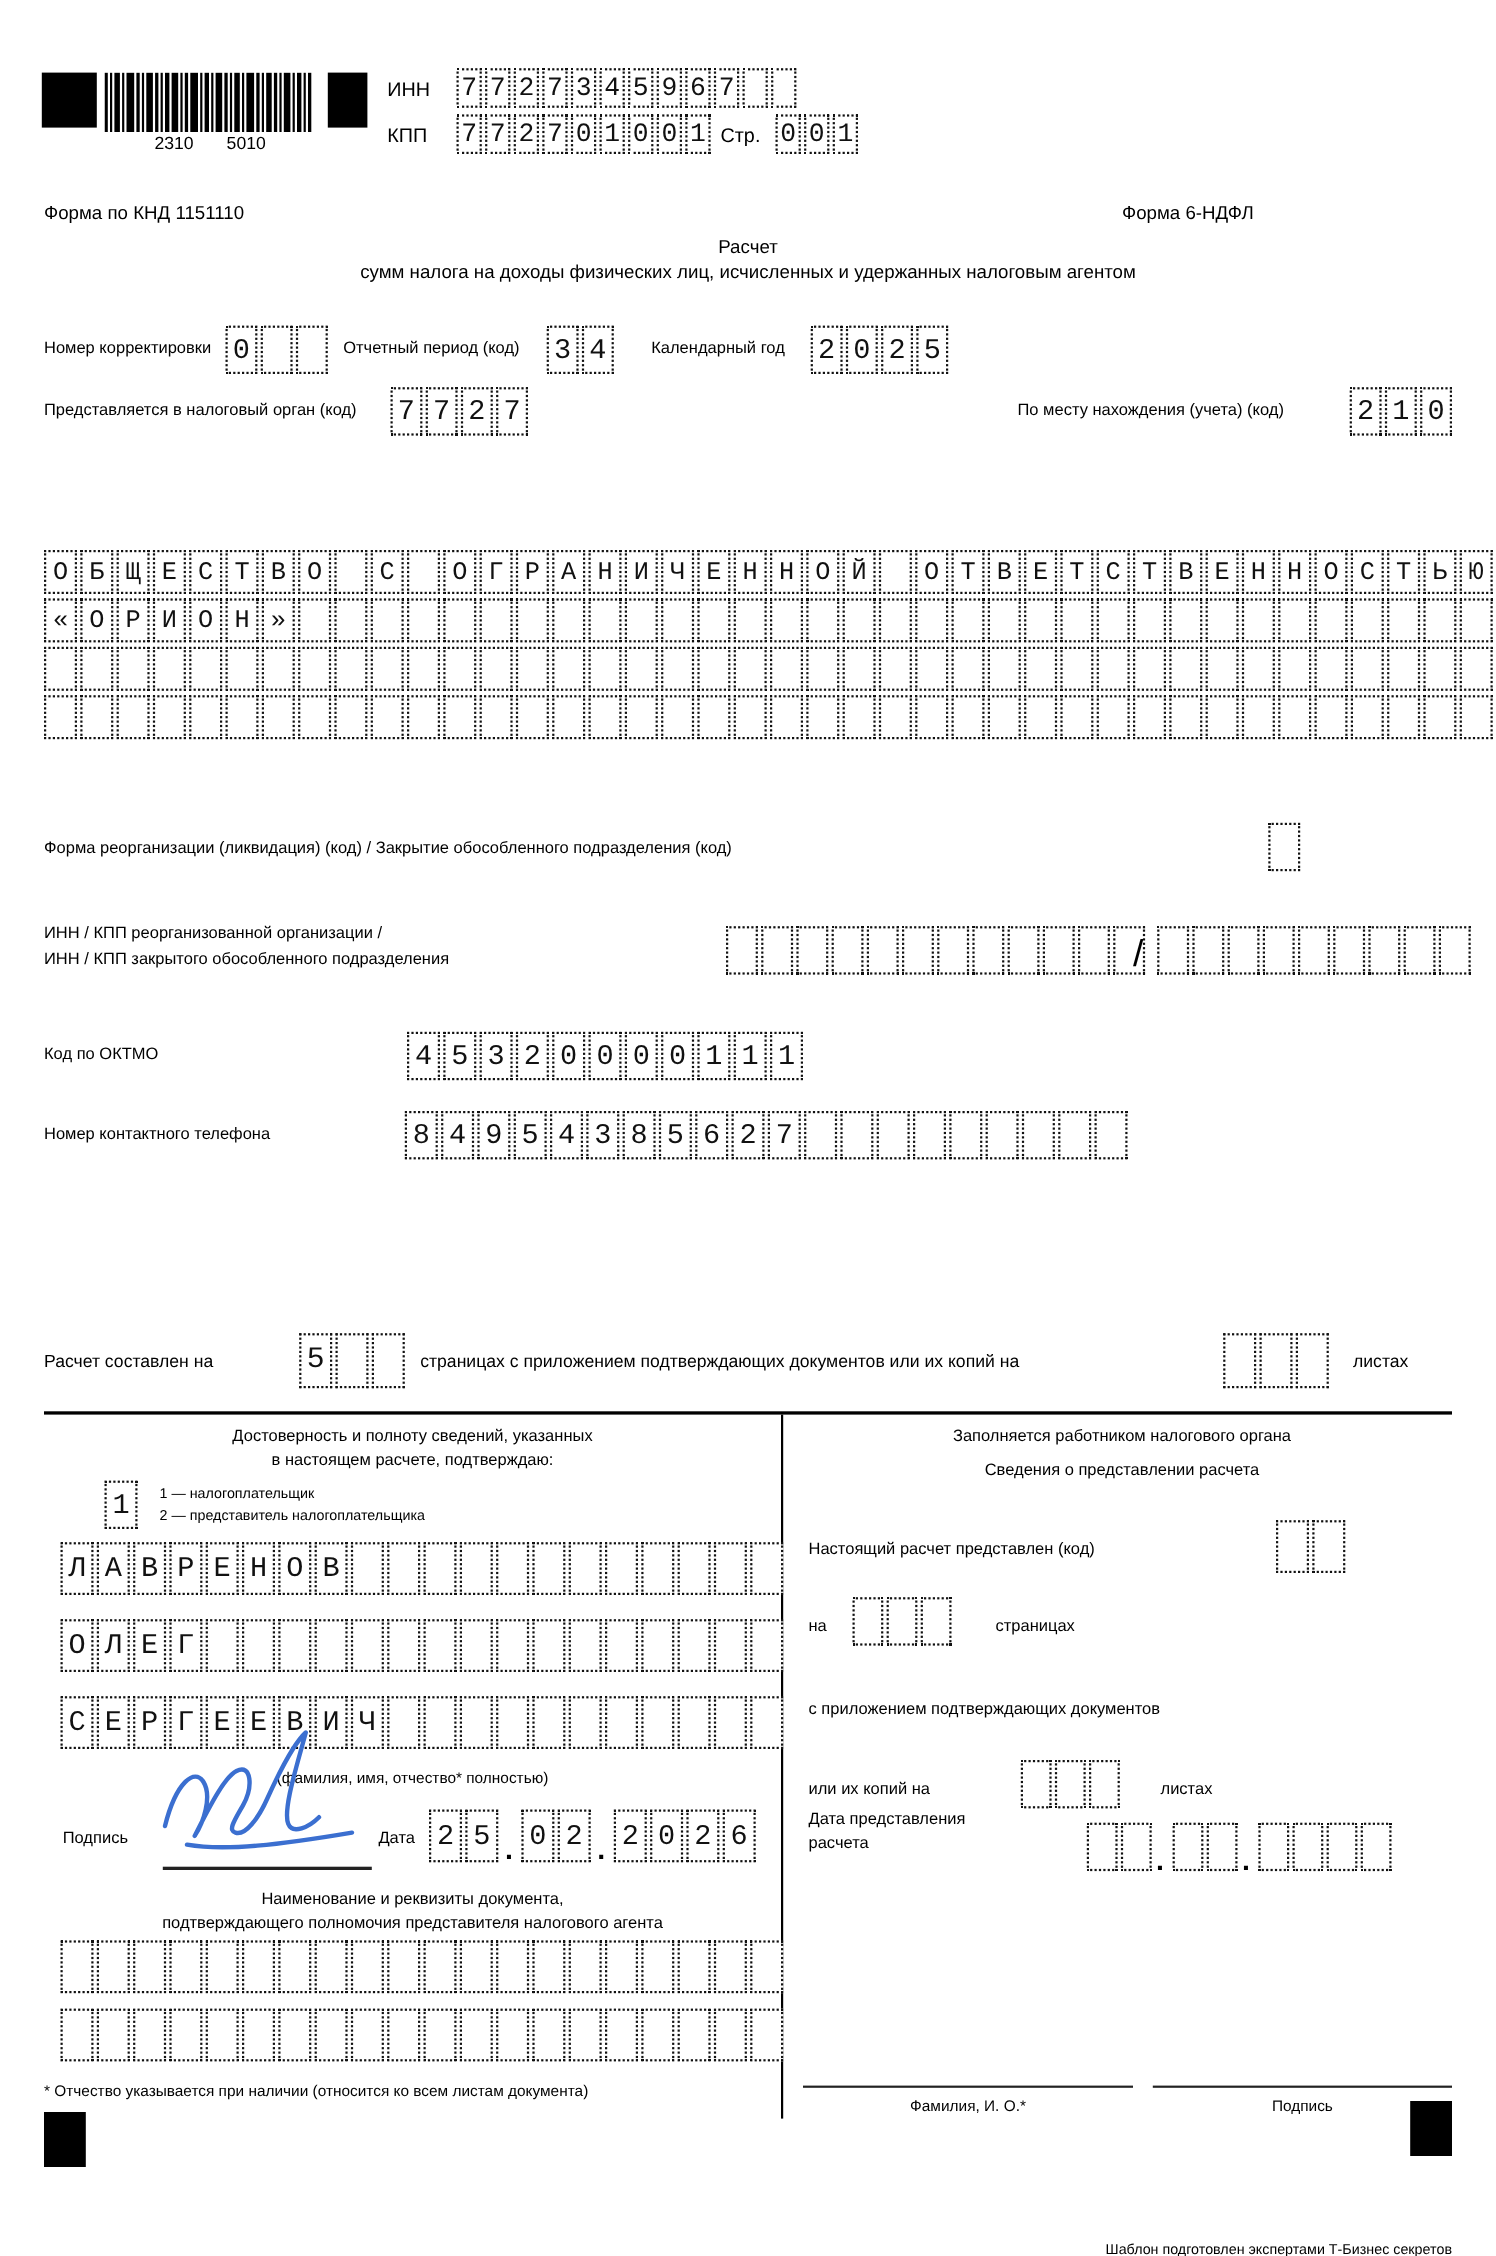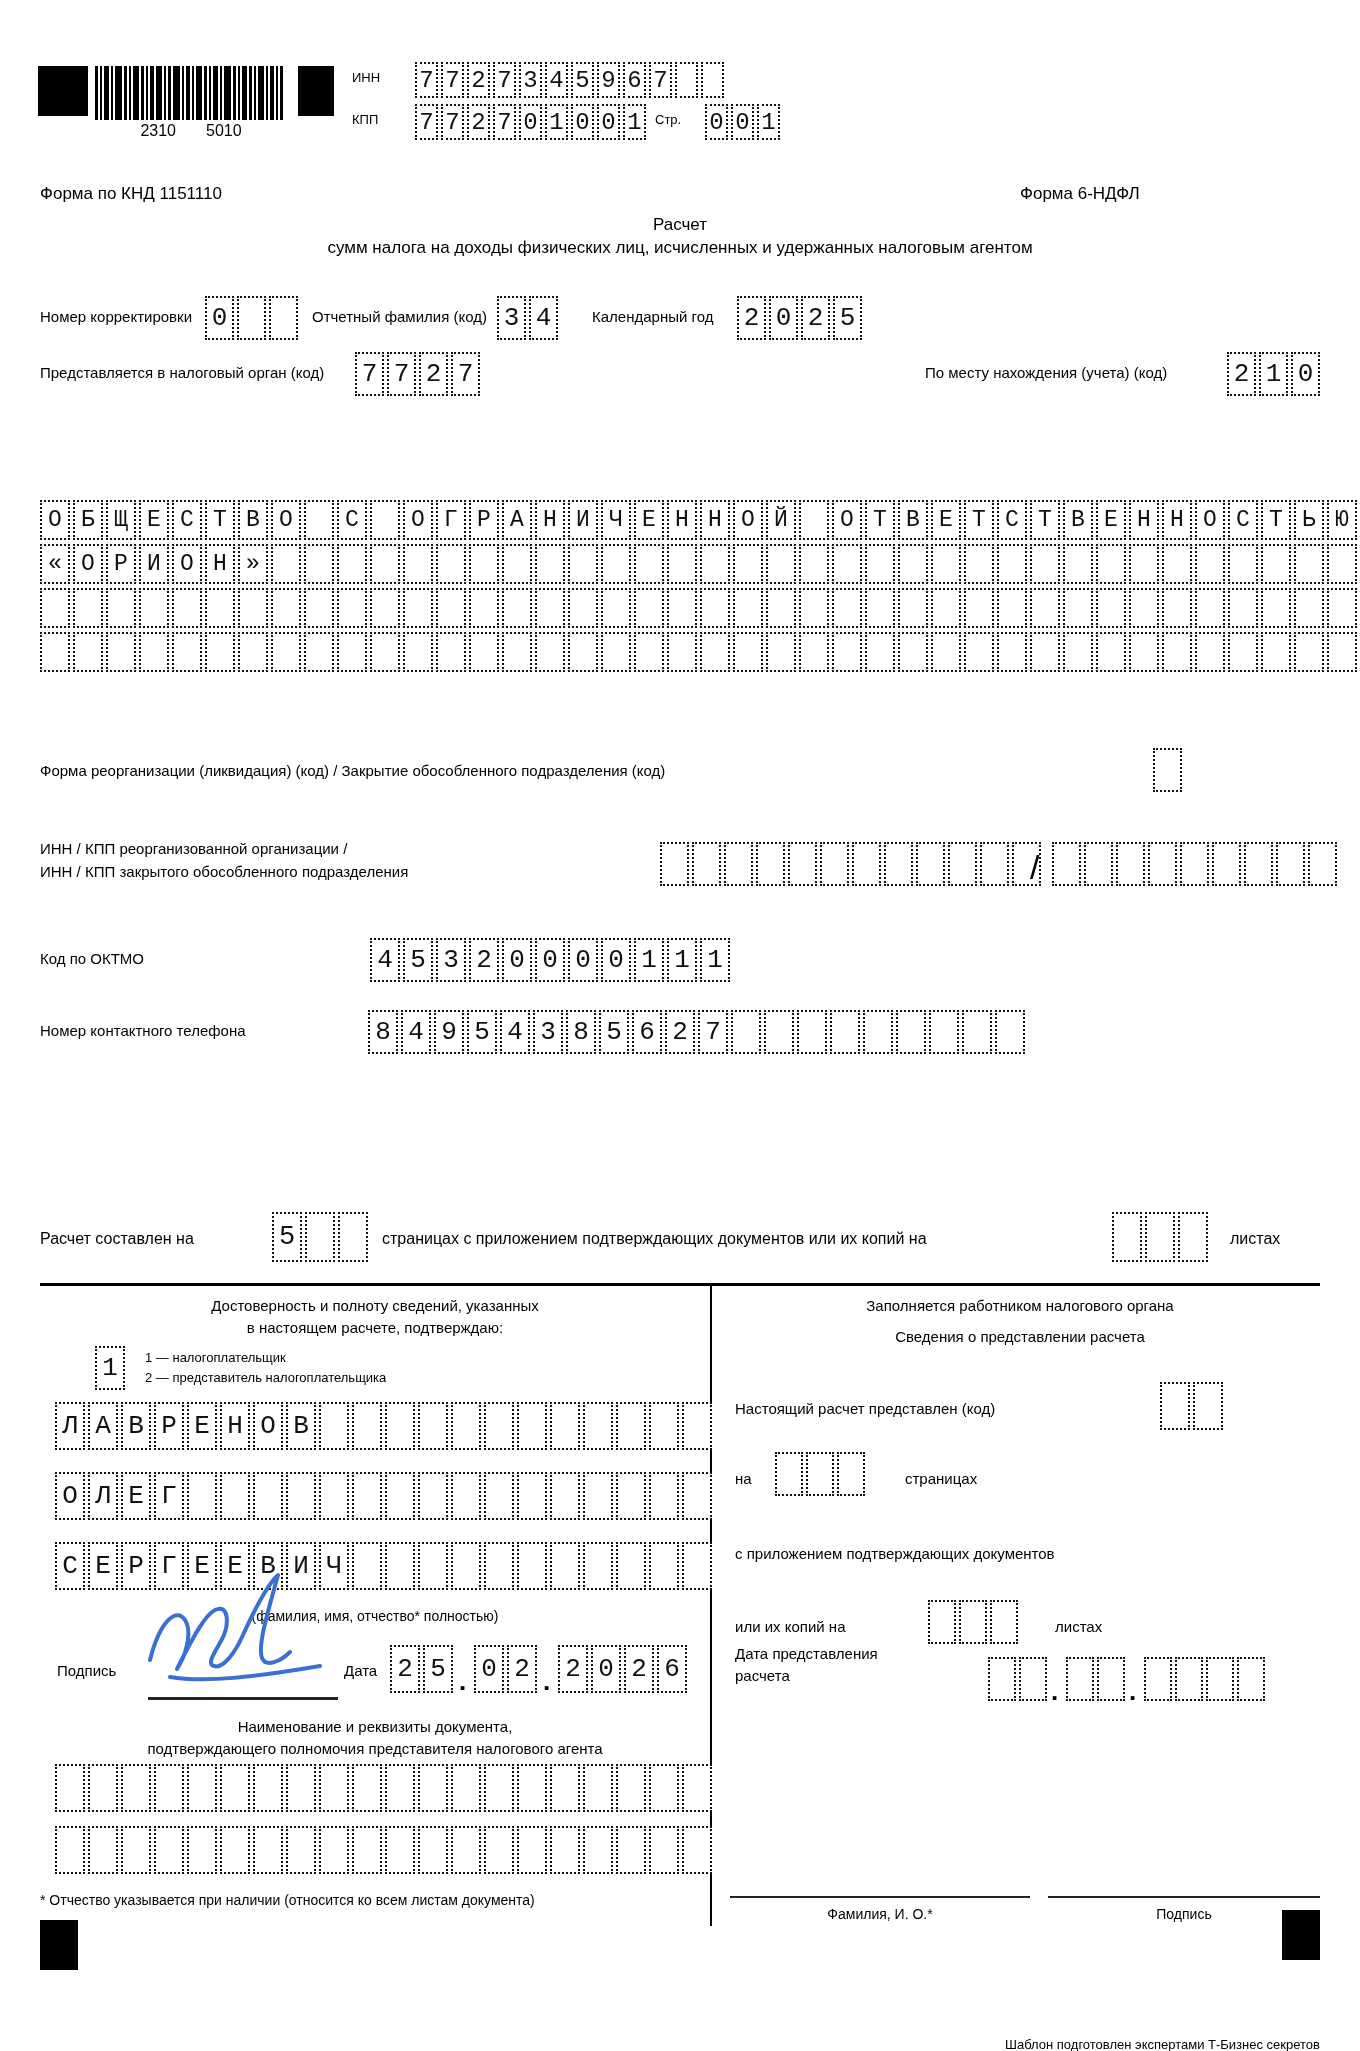--- a/index.html
+++ b/index.html
@@ -1,21 +1,21 @@
 <!DOCTYPE html>
 <html><head>
 <meta charset="utf-8">
 <style>
   html,body{margin:0;padding:0;background:#ffffff;}
   .page{position:relative;width:1360px;height:2051px;background:#fff;overflow:hidden;
         font-family:"Liberation Sans", sans-serif;color:#000;}
   .abs{position:absolute;}
   .lbl{font-size:15px;line-height:1.25;white-space:nowrap;}
   .lbl16{font-size:16px;line-height:1.25;white-space:nowrap;}
-  .big{font-size:13px;}
+  .big{font-size:18px;}
   .bold{font-weight:normal;}
   .c{text-align:center;white-space:normal;}
   .sm{font-size:13px;}
   .cap{font-size:14px;}
   .fn{font-size:14px;}
   .cellgrid{display:inline-flex;gap:3px;}
   .cell{box-sizing:border-box;border:2px dotted #111;display:flex;align-items:center;justify-content:center;
         font-family:"Liberation Mono","DejaVu Sans Mono",monospace;color:#111;background:#fff;}
   .cg24 .cell{width:23px;height:36px;font-size:24px;}
   .cg29 .cell{width:29px;height:44px;font-size:26px;}
@@ -123,21 +123,21 @@
 
   <div class="abs lbl bold c" style="left:40px;top:214px;width:1280px;font-size:17px;">Расчет</div>
   <div class="abs lbl bold c" style="left:40px;top:237px;width:1280px;font-size:17px;">сумм налога на доходы физических лиц, исчисленных и удержанных налоговым агентом</div>
 
   <div class="abs lbl" style="left:40px;top:308px;">Номер корректировки</div>
   <div class="abs cellgrid cg29" style="left:205px;top:296px;">
       <span class="cell">0</span>
       <span class="cell"></span>
       <span class="cell"></span>
     </div>
-  <div class="abs lbl" style="left:312px;top:308px;">Отчетный фамилия (код)</div>
+  <div class="abs lbl" style="left:312px;top:308px;">Отчетный период (код)</div>
   <div class="abs cellgrid cg29" style="left:497px;top:296px;">
       <span class="cell">3</span>
       <span class="cell">4</span>
     </div>
   <div class="abs lbl" style="left:592px;top:308px;">Календарный год</div>
   <div class="abs cellgrid cg29" style="left:737px;top:296px;">
       <span class="cell">2</span>
       <span class="cell">0</span>
       <span class="cell">2</span>
       <span class="cell">5</span>

